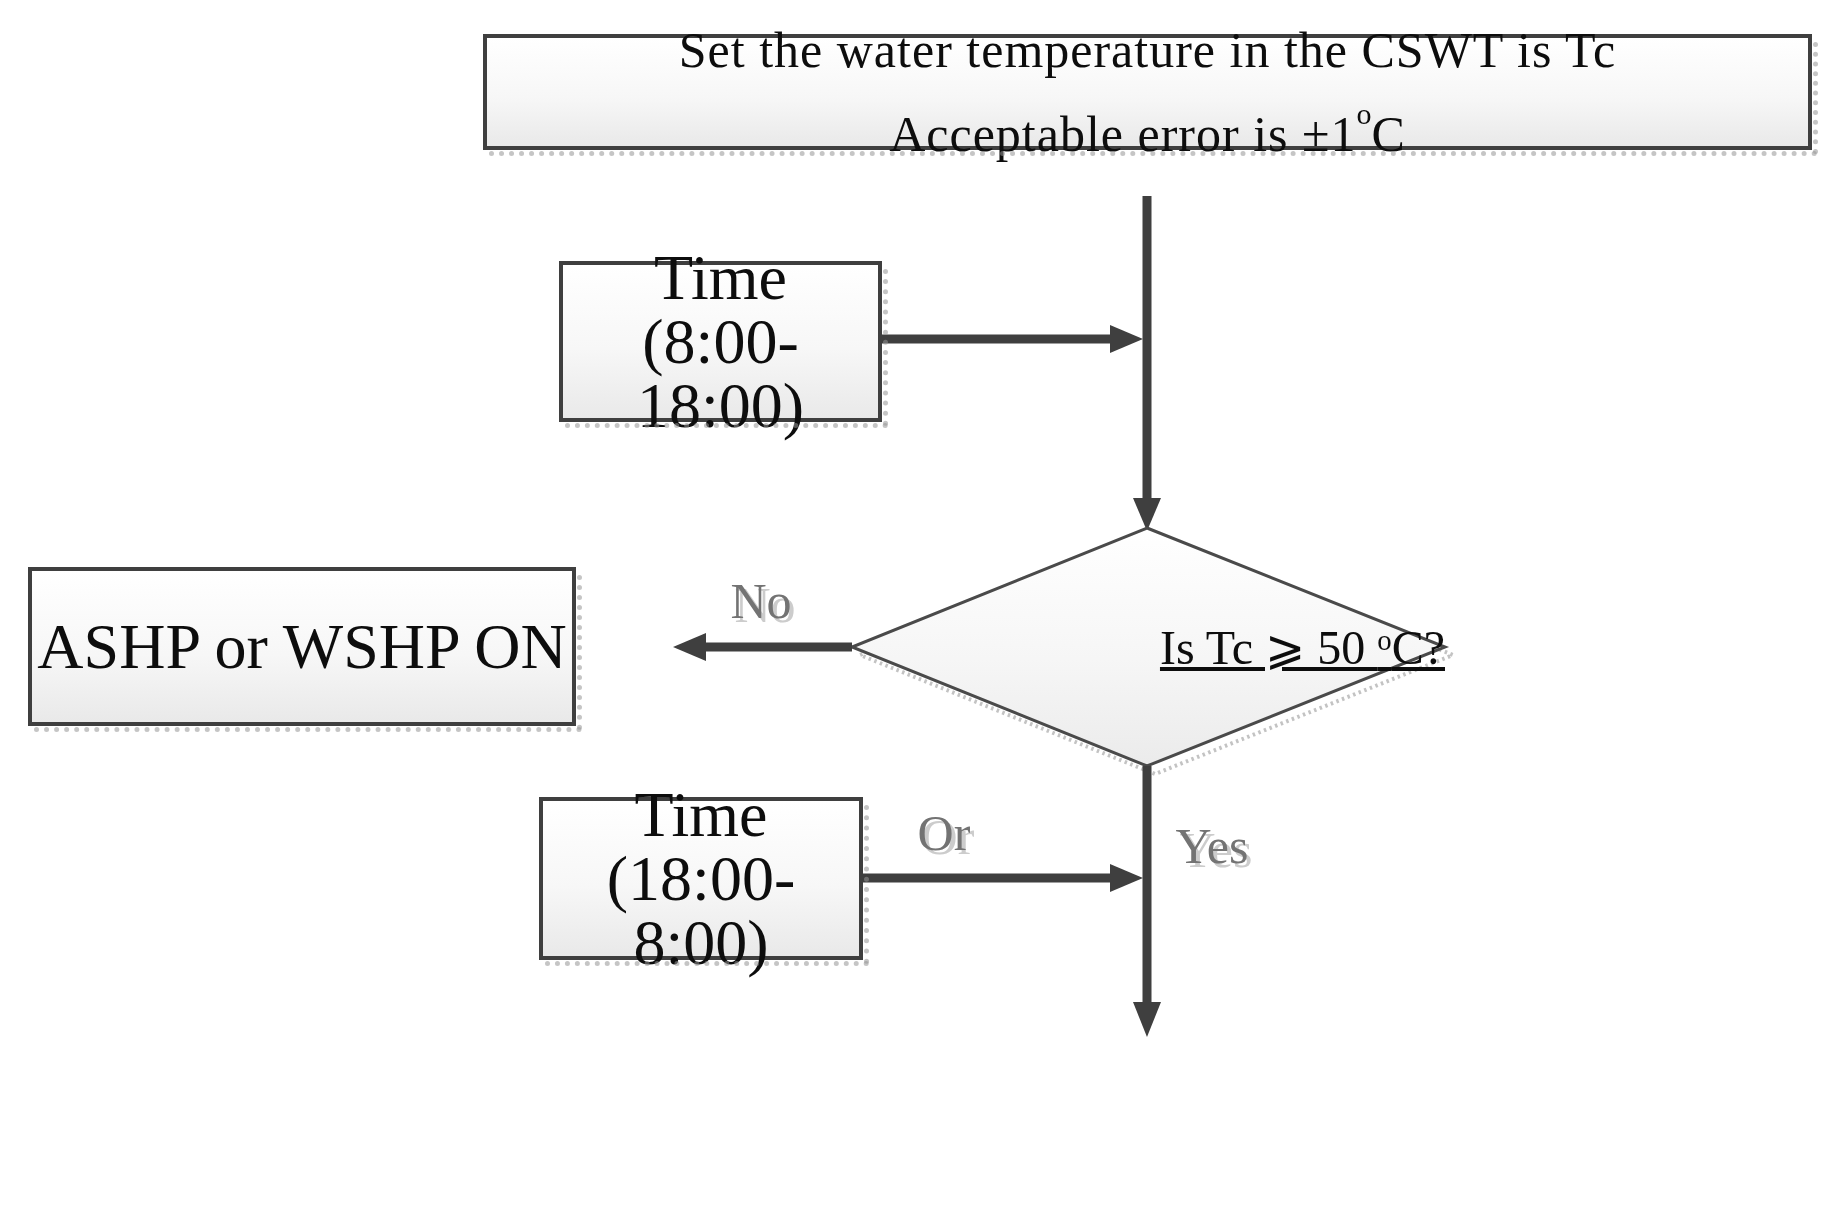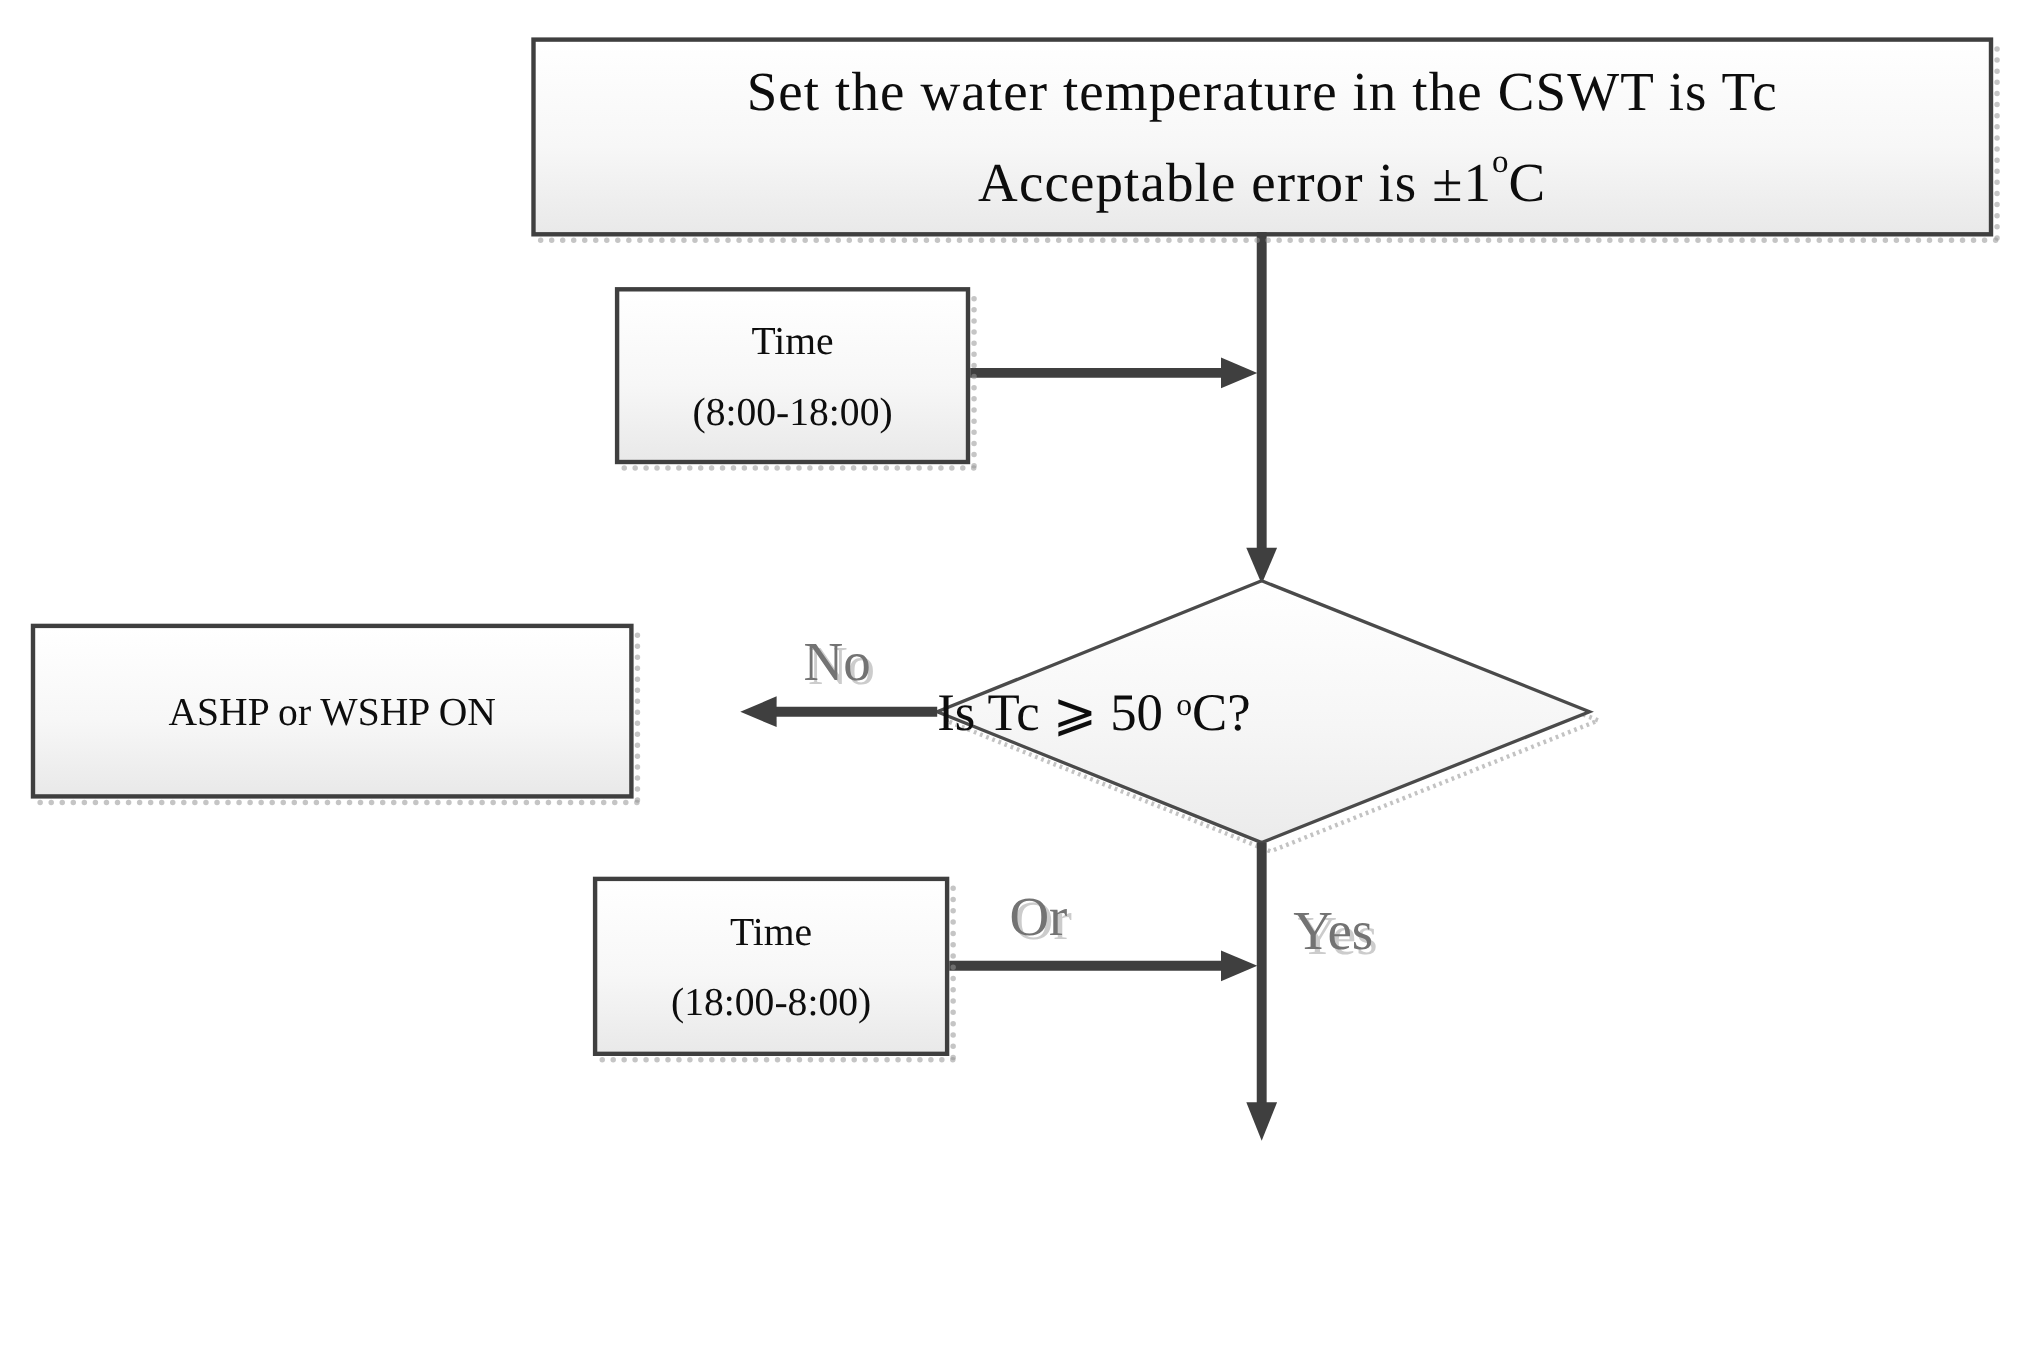--- a/index.html
+++ b/index.html
@@ -17,51 +17,52 @@
   .node {
     position: absolute;
     box-sizing: border-box;
     border: 4px solid #3f3f3f;
     background: linear-gradient(180deg, #ffffff 0%, #f7f7f7 55%, #e9e9e9 100%);
     display: flex;
     flex-direction: column;
     align-items: center;
     justify-content: center;
     text-align: center;
-    font-size: 36px;
+    font-size: 64px;
     line-height: 64px;
   }
   
   .node::after {
     content: "";
     position: absolute;
     left: 2px; right: -10px; bottom: -10px;
     height: 0;
     border-bottom: 5px dotted rgba(150,150,150,0.55);
   }
   .node::before {
     content: "";
     position: absolute;
     top: 4px; bottom: -8px; right: -10px;
     width: 0;
     border-right: 5px dotted rgba(150,150,150,0.55);
   }
 
-  #start-node   { left: 483px;  top: 34px;   width: 1329px; height: 181px; font-size: 50px; letter-spacing: 1px; }
+  #start-node   { left: 483px;  top: 34px;   width: 1329px; height: 116px; font-size: 50px; letter-spacing: 1px; }
   #time-day-node   { left: 559px; top: 261px;  width: 323px; height: 161px; }
   #ashp-on-node    { left: 28px;  top: 567px;  width: 548px; height: 159px; }
   #time-night-node { left: 539px; top: 797px;  width: 324px; height: 163px; }
   #ashp-off-node   { left: 826px; top: 1040px; width: 642px; height: 161px; }
 
   #decision-label-box {
     position: absolute;
     left: 852px; top: 528px; width: 593px; height: 238px;
-    display: flex; align-items: center; justify-content: flex-start;
+    display: flex; align-items: center; justify-content: flex-end;
     text-align: center;
     font-size: 48px;
+    text-decoration: underline;
   }
 
   .edge-label {
     position: absolute;
     transform: translate(-50%, -50%);
     font-size: 50px;
     color: #737373;
     text-shadow: 4px 4px 0 #cccccc;
     white-space: nowrap;
   }

